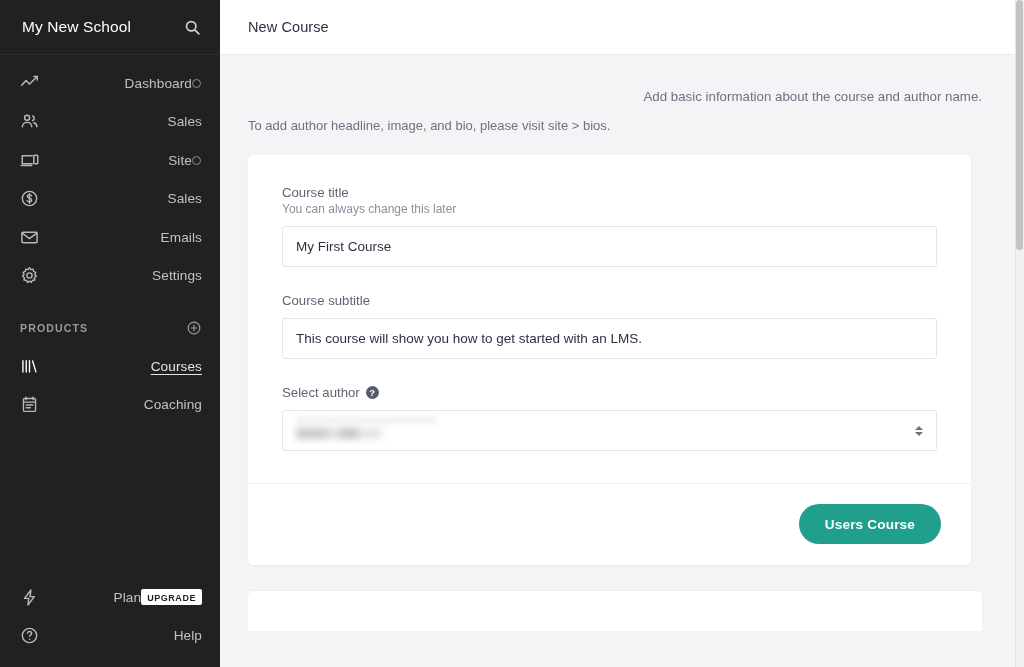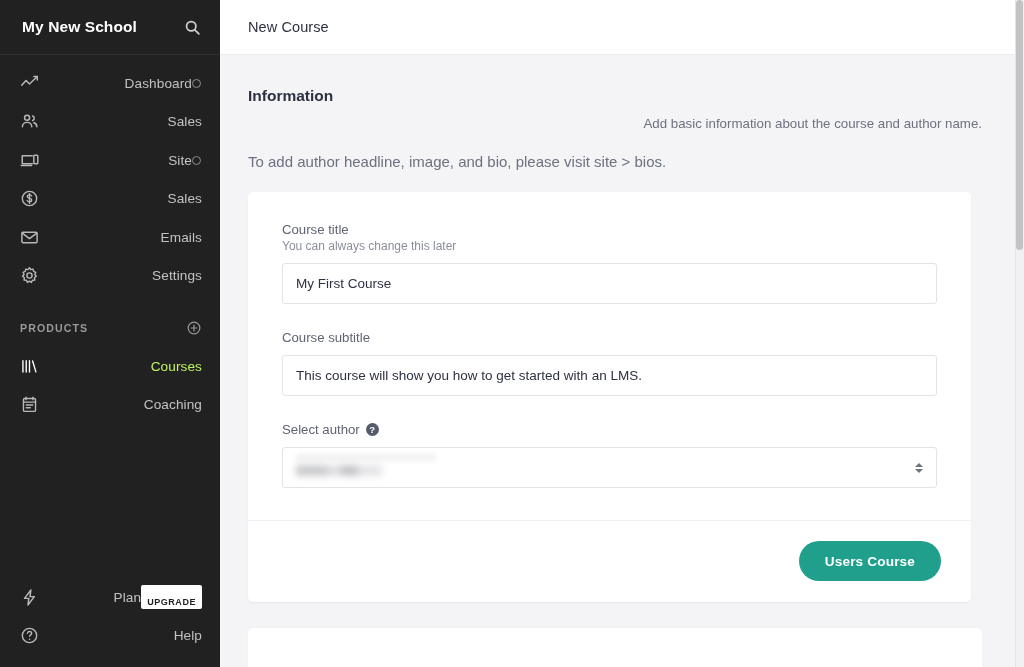--- a/index.html
+++ b/index.html
@@ -19,21 +19,21 @@
     display: flex; flex-direction: column;
     position: relative;
   }
   .brand-row {
     height: 55px; flex: 0 0 55px;
     display: flex; align-items: center;
     padding: 0 18px 0 22px;
     border-bottom: 1px solid #2e2e2e;
   }
   .brand-title {
-    font-size: 15.5px; font-weight: bold; color: #ffffff;
+    font-size: 15.5px; font-weight: normal; color: #ffffff;
     letter-spacing: .1px; flex: 1;
   }
   .brand-search { width: 20px; height: 20px; display: flex; align-items: center; justify-content: center; cursor: pointer; }
 
   .nav-scroll { flex: 1 1 auto; padding-top: 9px; overflow: hidden; }
 
   .nav-item {
     display: flex; align-items: center;
     height: 38.5px; padding: 0 18px 0 20px;
     cursor: pointer; position: relative; text-align: right;
@@ -41,21 +41,21 @@
   .nav-icon {
     width: 24px; flex: 0 0 24px;
     display: flex; align-items: center; justify-content: flex-start;
     color: #b8b8b8;
   }
   .nav-label {
     margin-left: 12px; font-size: 13.6px; color: #c2c2c2;
     flex: 1; letter-spacing: .1px;
   }
   .nav-item.active .nav-label {
-    color: #bef264; text-underline-offset: 3px;
+    color: #e5e5e5; text-decoration: underline; text-underline-offset: 3px;
   }
   .nav-item.active .nav-icon { color: #ffffff; }
   .ext-dot {
     width: 9px; height: 9px; border: 1.4px solid #8d8d8d;
     border-radius: 50%; flex: 0 0 9px; margin-right: 1px;
   }
 
   .section-head {
     display: flex; align-items: center;
     padding: 0 18px 0 20px;
@@ -64,21 +64,21 @@
   .section-title {
     font-size: 10.6px; font-weight: bold; letter-spacing: 1.1px;
     color: #9a9a9a; flex: 1;
   }
   .section-add { width: 16px; height: 16px; cursor: pointer; color: #9a9a9a; display:flex; }
 
   .nav-bottom { flex: 0 0 auto; padding-bottom: 12px; }
   .upgrade-badge {
     background: #ffffff; color: #1f1f1f;
     font-size: 9px; font-weight: bold; letter-spacing: .55px;
-    padding: 12px 6px 2px; border-radius: 2px;
+    padding: 4px 6px 2px; border-radius: 2px;
   }
 
   
   #main {
     flex: 1 1 auto; height: 667px;
     display: flex; flex-direction: column;
     background: #f4f4f6;
     position: relative; overflow: hidden;
   }
   .topbar {
@@ -89,21 +89,21 @@
     border-bottom: 1px solid #ececed;
   }
   .topbar-title { font-size: 14.5px; color: #2d3142; letter-spacing: .1px; }
 
   .content {
     flex: 1 1 auto; overflow: hidden;
     padding: 32px 42px 0 28px;
   }
   .sec-heading { font-size: 15.5px; font-weight: bold; color: #2d3142; margin-bottom: 9px; }
   .sec-sub { font-size: 13.3px; color: #6d7180; line-height: 1.45; text-align: right; }
-  .sec-note { font-size: 15px; color: #6d7180; margin-top: 20px; margin-bottom: 22px; }
+  .sec-note { font-size: 13px; color: #6d7180; margin-top: 12px; margin-bottom: 22px; }
 
   .card {
     background: #ffffff; border-radius: 5px;
     box-shadow: 0 1px 2px rgba(20,20,40,.055);
     width: 723px;
   }
   .card-body { padding: 30px 34px 28px; }
   .field { margin-bottom: 26px; }
   .field:last-child { margin-bottom: 4px; }
   .field-label {
@@ -331,21 +331,20 @@
   <div class="seam"></div>
 
   <main id="main">
 
     <div class="topbar">
       <div class="topbar-title">New Course</div>
     </div>
 
     <div class="content">
 
-      <div class="sec-heading">Information</div>
       <div class="sec-sub">Add basic information about the course and author name.</div>
       <div class="sec-note">To add author headline, image, and bio, please visit site &gt; bios.</div>
 
       <div class="card">
         <div class="card-body">
 
           <div class="field">
             <div class="field-label">Course title</div>
             <div class="field-hint">You can always change this later</div>
             <div class="field-input">My First Course</div>

